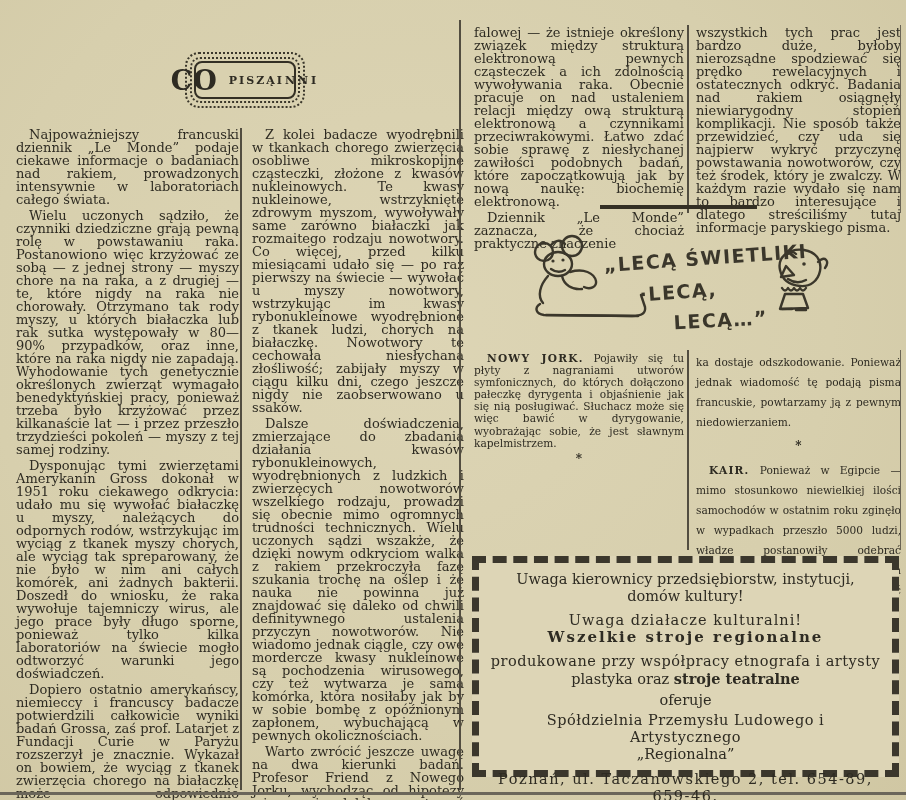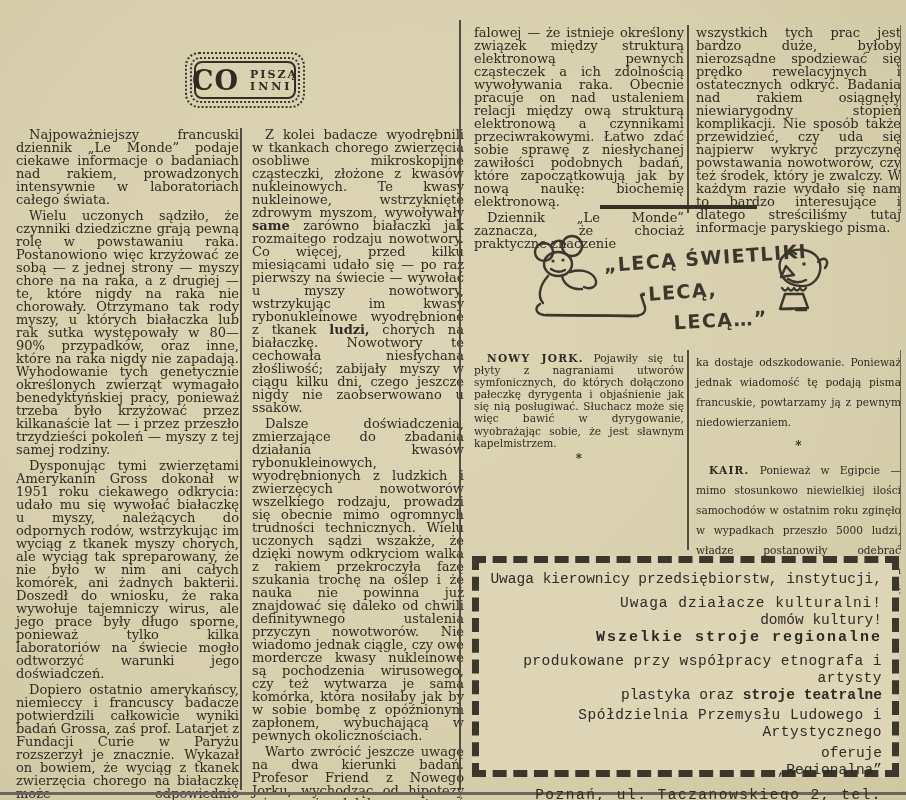--- a/index.html
+++ b/index.html
@@ -11,28 +11,28 @@
     font-family:"DejaVu Serif", serif;
     color:#2e2b22;
   }
   
   .logo{position:absolute; left:185px; top:52px; width:120px; height:56px;}
   .logo-dots{width:100%;height:100%;box-sizing:border-box;border:2px dotted #3a362a;border-radius:14px;padding:3px;}
   .logo-dots2{width:100%;height:100%;box-sizing:border-box;border:2px dotted #3a362a;border-radius:10px;padding:2px;}
   .logo-frame{width:100%;height:100%;box-sizing:border-box;border:2px solid #332f24;border-radius:8px;
     display:flex;align-items:center;justify-content:center;gap:11px;background:#d9d1af;}
   .logo-co{font-size:27px;font-weight:bold;letter-spacing:1px;line-height:1;}
-  .logo-right{display:flex;flex-direction:column;align-items:flex-start;line-height:1;}
+  .logo-right{display:flex;flex-direction:row;align-items:flex-end;line-height:1;}
   .logo-pisza{font-size:11px;font-weight:bold;letter-spacing:2px;}
   .logo-inni{font-size:11px;font-weight:bold;letter-spacing:3px;margin-top:1px;}
   
   .col{position:absolute; text-align:justify; font-size:13px; line-height:13px;}
   .col p{margin:0 0 3px 0; text-indent:13px;}
   .col p.noind{text-indent:0;}
-  .col .b{font-weight:bold;}
+  .col .b{font-weight:normal;}
   .col .city{font-weight:bold;letter-spacing:1.2px;}
   #c1{left:16px;  top:128px; width:223px;}
   #c2{left:252px; top:128px; width:212px;}
   #c3t{left:474px; top:26px; width:210px;}
   #c4t{left:696px; top:26px; width:205px;}
   #c3n{left:474px; top:352px; width:210px; font-size:10.6px; line-height:12.1px;}
   #c4n{left:696px; top:352px; width:205px; font-size:10.6px; line-height:20px;}
   .star{text-align:center;font-weight:bold;text-indent:0 !important;margin:4px 0 !important;font-size:12px;}
   
   .vline{position:absolute;width:1.5px;background:#524d40;}
@@ -45,21 +45,21 @@
   .endrule{position:absolute;left:600px;top:205px;width:157px;height:3.5px;background:#343024;}
   .botrule{position:absolute;left:0;top:792px;width:906px;height:2.5px;background:#6b665a;}
   
   .illu{position:absolute;left:488px;top:226px;width:418px;height:122px;}
   .illu path,.illu circle,.illu ellipse{fill:none;stroke:#3b372b;stroke-width:2.4;stroke-linecap:round;stroke-linejoin:round;}
   .illu .dot{fill:#3b372b;stroke:none;}
   .illu text{fill:#3b372b;font-family:"DejaVu Sans",sans-serif;font-weight:bold;letter-spacing:1.5px;}
   
   .adbox{position:absolute;left:472px;top:556px;width:427px;height:221px;box-sizing:border-box;
     border:7px dashed #3b372c;background:#ddd5b6;}
-  .ad-inner{width:100%;height:100%;box-sizing:border-box;padding:8px 10px 4px 10px;text-align:right;font-family:Liberation Mono, monospace;}
+  .ad-inner{width:100%;height:100%;box-sizing:border-box;padding:8px 10px 4px 10px;text-align:center;}
   .ad-l{font-size:14.5px;line-height:17px;}
   .ad-l3{margin-top:7px;letter-spacing:1px;}
   .ad-l4{font-weight:bold;letter-spacing:2px;font-size:15px;}
   .ad-l5{margin-top:7px;letter-spacing:0.5px;}
   .ad-l7{margin-top:4px;}
   .ad-l8{margin-top:3px;letter-spacing:0.5px;}
   .ad-l10{margin-top:8px;letter-spacing:1.5px;}
 </style>
 </head>
 <body>
@@ -151,26 +151,26 @@
       <path d="M300,53 q9,6 18,1"></path>
       <path d="M294,62 q3,5 6,0 q3,5 6,0 q3,5 6,0 q3,5 6,0"></path>
       <path d="M297,68 l18,0 l5,14 l-28,1 z"></path>
       <path d="M294,83 l10,0 M308,84 l10,0"></path>
     </g>
   </svg>
 
   <div class="adbox">
     <div class="ad-inner">
       <div class="ad-l">Uwaga kierownicy przedsiębiorstw, instytucji,</div>
+      <div class="ad-l">domów kultury!</div>
       <div class="ad-l ad-l3">Uwaga działacze kulturalni!</div>
-      <div class="ad-l">domów kultury!</div>
       <div class="ad-l ad-l4">Wszelkie stroje regionalne</div>
       <div class="ad-l ad-l5">produkowane przy współpracy etnografa i artysty</div>
       <div class="ad-l"><span>plastyka oraz </span><span style="font-weight:bold">stroje teatralne</span></div>
+      <div class="ad-l ad-l7">oferuje</div>
       <div class="ad-l ad-l8">Spółdzielnia Przemysłu Ludowego i Artystycznego</div>
-      <div class="ad-l ad-l7">oferuje</div>
       <div class="ad-l">„Regionalna”</div>
       <div class="ad-l ad-l10">Poznań, ul. Taczanowskiego 2, tel. 654-89, 659-46.</div>
 
     </div>
   </div>
 
 </div>
 
 </body></html>

